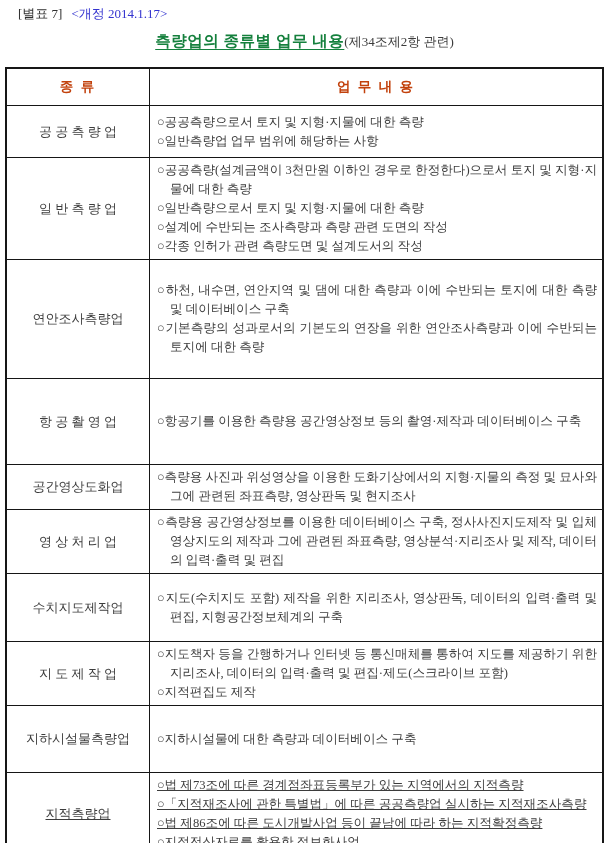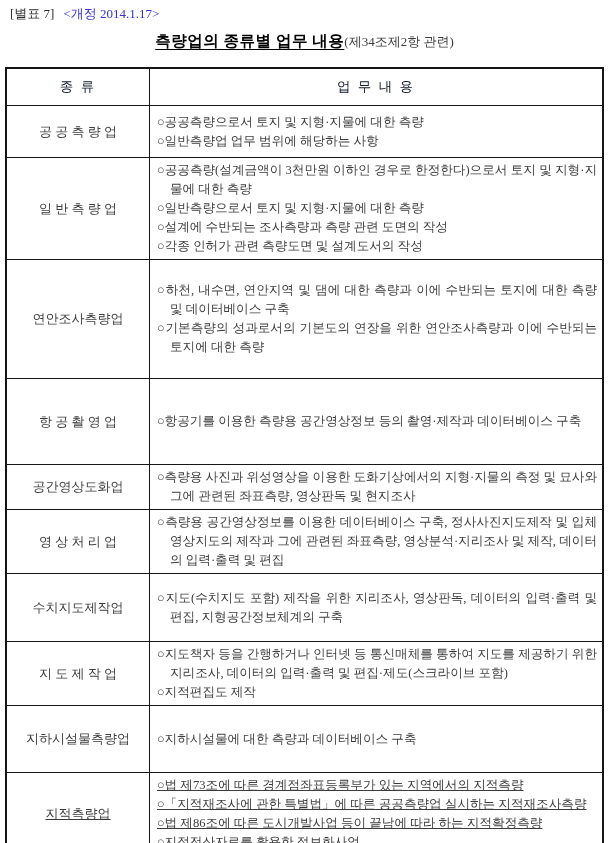--- a/index.html
+++ b/index.html
@@ -7,55 +7,55 @@
     width:609px; height:843px;
     background:#ffffff;
     overflow:hidden;
     font-family:"Liberation Serif","DejaVu Serif",serif;
     color:#3c3c3c;
     -webkit-font-smoothing:antialiased;
   }
   .page { width:609px; height:843px; position:relative; }
 
   .topline {
-    padding:5px 0 0 10px;
+    padding:5px 0 0 18px;
     font-size:13px;
     color:#2e2e2e;
     white-space:pre;
   }
   .rev { color:#3434cf; margin-left:9px; }
 
   .title-line { text-align:center; margin-top:8px; }
   .title-main {
     font-weight:bold;
     font-size:15.5px;
-    color:#000000;
+    color:#15803d;
     text-decoration:underline;
     text-underline-offset:3px;
     letter-spacing:0.5px;
   }
   .title-suffix { font-size:13px; color:#3c3c3c; }
 
   table.biz {
     border-collapse:collapse;
     table-layout:fixed;
     width:599px;
     margin:15px 0 0 5px;
     border:2px solid #161616;
   }
   table.biz th, table.biz td {
     border:1px solid #161616;
     vertical-align:middle;
   }
   th.col-type { width:140px; }
   th {
-    font-weight:normal;
+    font-weight:bold;
     font-size:13.5px;
     height:34px;
-    color:#0f172a;
+    color:#c2410c;
     letter-spacing:2px;
   }
   td.type-cell {
     text-align:center;
     font-size:13px;
     color:#3c3c3c;
     padding:2px;
   }
   td.content-cell { padding:3px 5px 3px 7px; }
   .duty {

